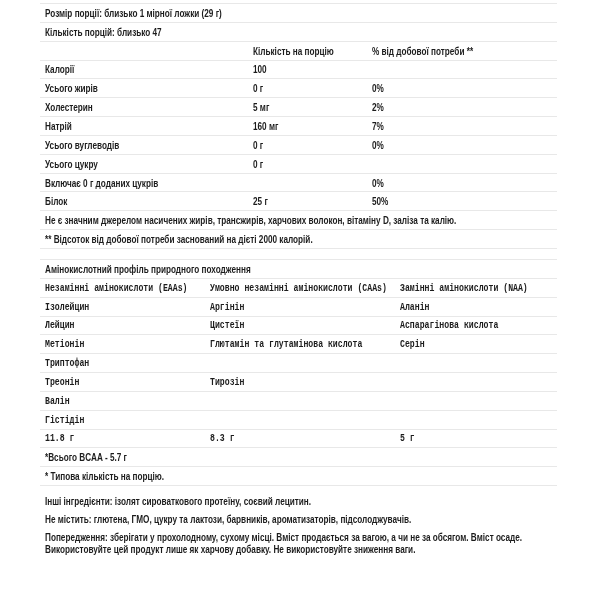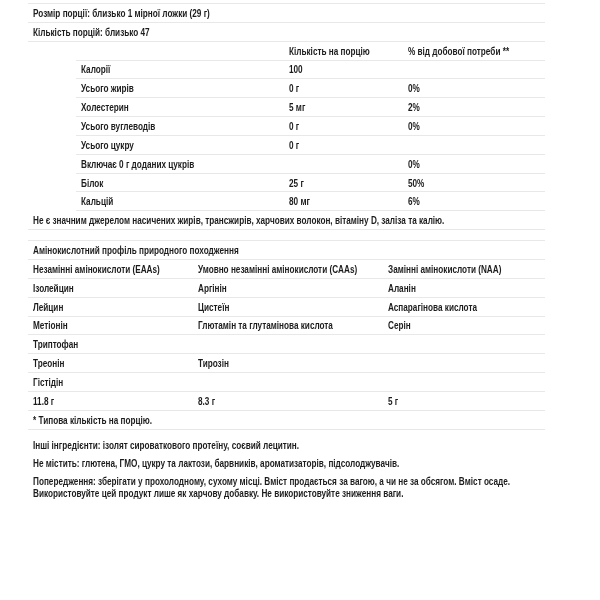--- a/index.html
+++ b/index.html
@@ -11,34 +11,34 @@
     width: 600px; height: 600px;
     overflow: hidden;
     background: #ffffff;
     font-family: "Liberation Sans", "DejaVu Sans", sans-serif;
     font-weight: 700;
     font-size: 10.5px;
     color: #1c1c1c;
   }
   .panel {
     position: absolute;
-    left: 28px; top: 3px;
+    left: 40px; top: 3px;
     width: 517px;
   }
   .tbl { border-top: 1px solid #e8e8e8; }
   .row {
     box-sizing: border-box;
     height: 18.85px;
     display: grid;
     align-items: center;
     padding-left: 5px;
     border-bottom: 1px solid #e8e8e8;
   }
-  .cols-nutri { grid-template-columns: 208px 119px auto; margin-left: 48px; }
-  .cols-amino { grid-template-columns: 165px 190px auto; }
+  .cols-nutri { grid-template-columns: 208px 119px auto; }
+  .cols-amino { grid-template-columns: 165px 190px auto; font-family: Liberation Mono, monospace; }
   .single { grid-template-columns: auto; }
   .cell {
     white-space: nowrap;
     transform: scaleX(0.78);
     transform-origin: 0 50%;
   }
   .gap { height: 10px; }
   .para {
     width: 663px;
     margin: 6px 0 0 5px;
@@ -77,47 +77,50 @@
         <span class="cell">Усього жирів</span>
         <span class="cell">0 г</span>
         <span class="cell">0%</span>
       </div>
       <div class="row cols-nutri">
         <span class="cell">Холестерин</span>
         <span class="cell">5 мг</span>
         <span class="cell">2%</span>
       </div>
       <div class="row cols-nutri">
+        <span class="cell">Натрій</span>
+        <span class="cell">160 мг</span>
+        <span class="cell">7%</span>
+      </div>
+      <div class="row cols-nutri">
         <span class="cell">Усього вуглеводів</span>
         <span class="cell">0 г</span>
         <span class="cell">0%</span>
       </div>
       <div class="row cols-nutri">
         <span class="cell">Усього цукру</span>
         <span class="cell">0 г</span>
         <span class="cell"></span>
       </div>
       <div class="row cols-nutri">
         <span class="cell">Включає 0 г доданих цукрів</span>
         <span class="cell"></span>
         <span class="cell">0%</span>
       </div>
       <div class="row cols-nutri">
         <span class="cell">Білок</span>
         <span class="cell">25 г</span>
         <span class="cell">50%</span>
       </div>
-      <div class="row cols-nutri">
-        <span class="cell">Кальцій</span>
-        <span class="cell">80 мг</span>
-        <span class="cell">6%</span>
-      </div>
 
       <div class="row single">
         <span class="cell">Не є значним джерелом насичених жирів, трансжирів, харчових волокон, вітаміну D, заліза та калію.</span>
+      </div>
+      <div class="row single">
+        <span class="cell">** Відсоток від добової потреби заснований на дієті 2000 калорій.</span>
       </div>
     </div>
 
     <div class="gap"></div>
 
     <div class="tbl">
       <div class="row single">
         <span class="cell">Амінокислотний профіль природного походження</span>
       </div>
       <div class="row cols-amino">
@@ -145,30 +148,38 @@
         <span class="cell">Триптофан</span>
         <span class="cell"></span>
         <span class="cell"></span>
       </div>
       <div class="row cols-amino">
         <span class="cell">Треонін</span>
         <span class="cell">Тирозін</span>
         <span class="cell"></span>
       </div>
       <div class="row cols-amino">
+        <span class="cell">Валін</span>
+        <span class="cell"></span>
+        <span class="cell"></span>
+      </div>
+      <div class="row cols-amino">
         <span class="cell">Гістідін</span>
         <span class="cell"></span>
         <span class="cell"></span>
       </div>
       <div class="row cols-amino">
         <span class="cell">11.8 г</span>
         <span class="cell">8.3 г</span>
         <span class="cell">5 г</span>
       </div>
 
+      <div class="row single">
+        <span class="cell">*Всього BCAA - 5.7 г</span>
+      </div>
       <div class="row single">
         <span class="cell">* Типова кількість на порцію.</span>
       </div>
     </div>
 
     <p class="para first">Інші інгредієнти: ізолят сироваткового протеїну, соєвий лецитин.</p>
     <p class="para">Не містить: глютена, ГМО, цукру та лактози, барвників, ароматизаторів, підсолоджувачів.</p>
     <p class="para">Попередження: зберігати у прохолодному, сухому місці. Вміст продається за вагою, а чи не за обсягом. Вміст осаде. Використовуйте цей продукт лише як харчову добавку. Не використовуйте зниження ваги.</p>
 
   </div>

